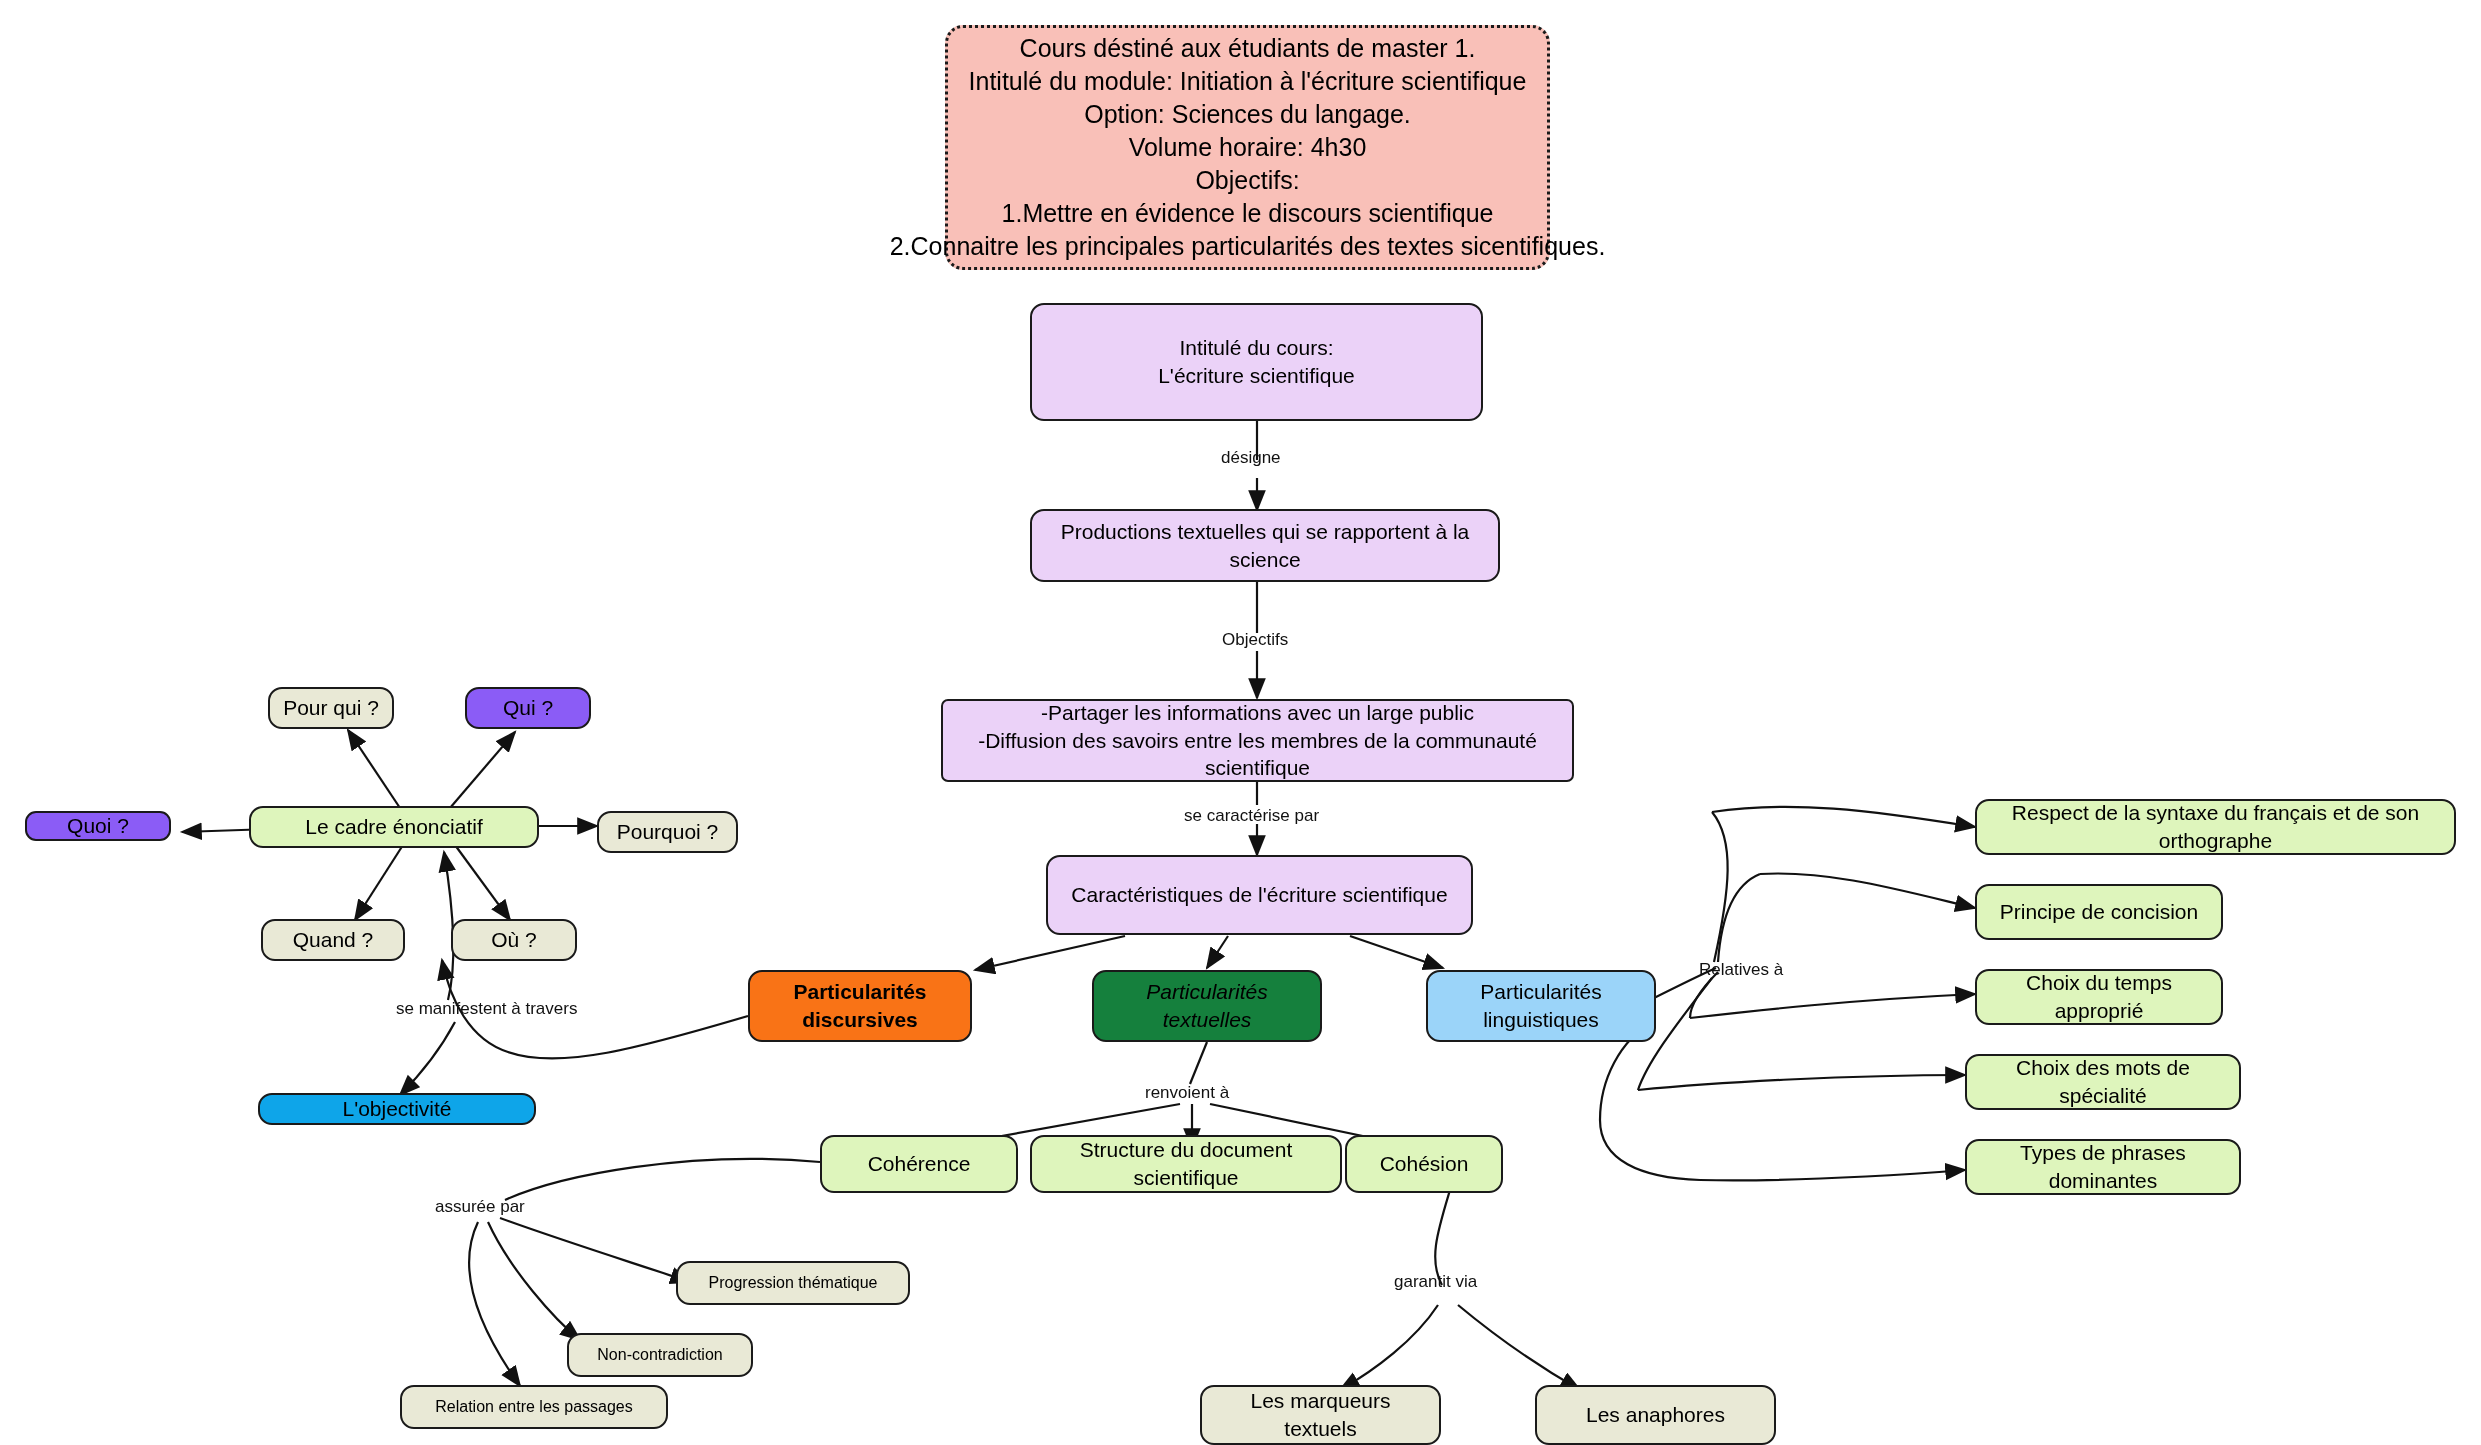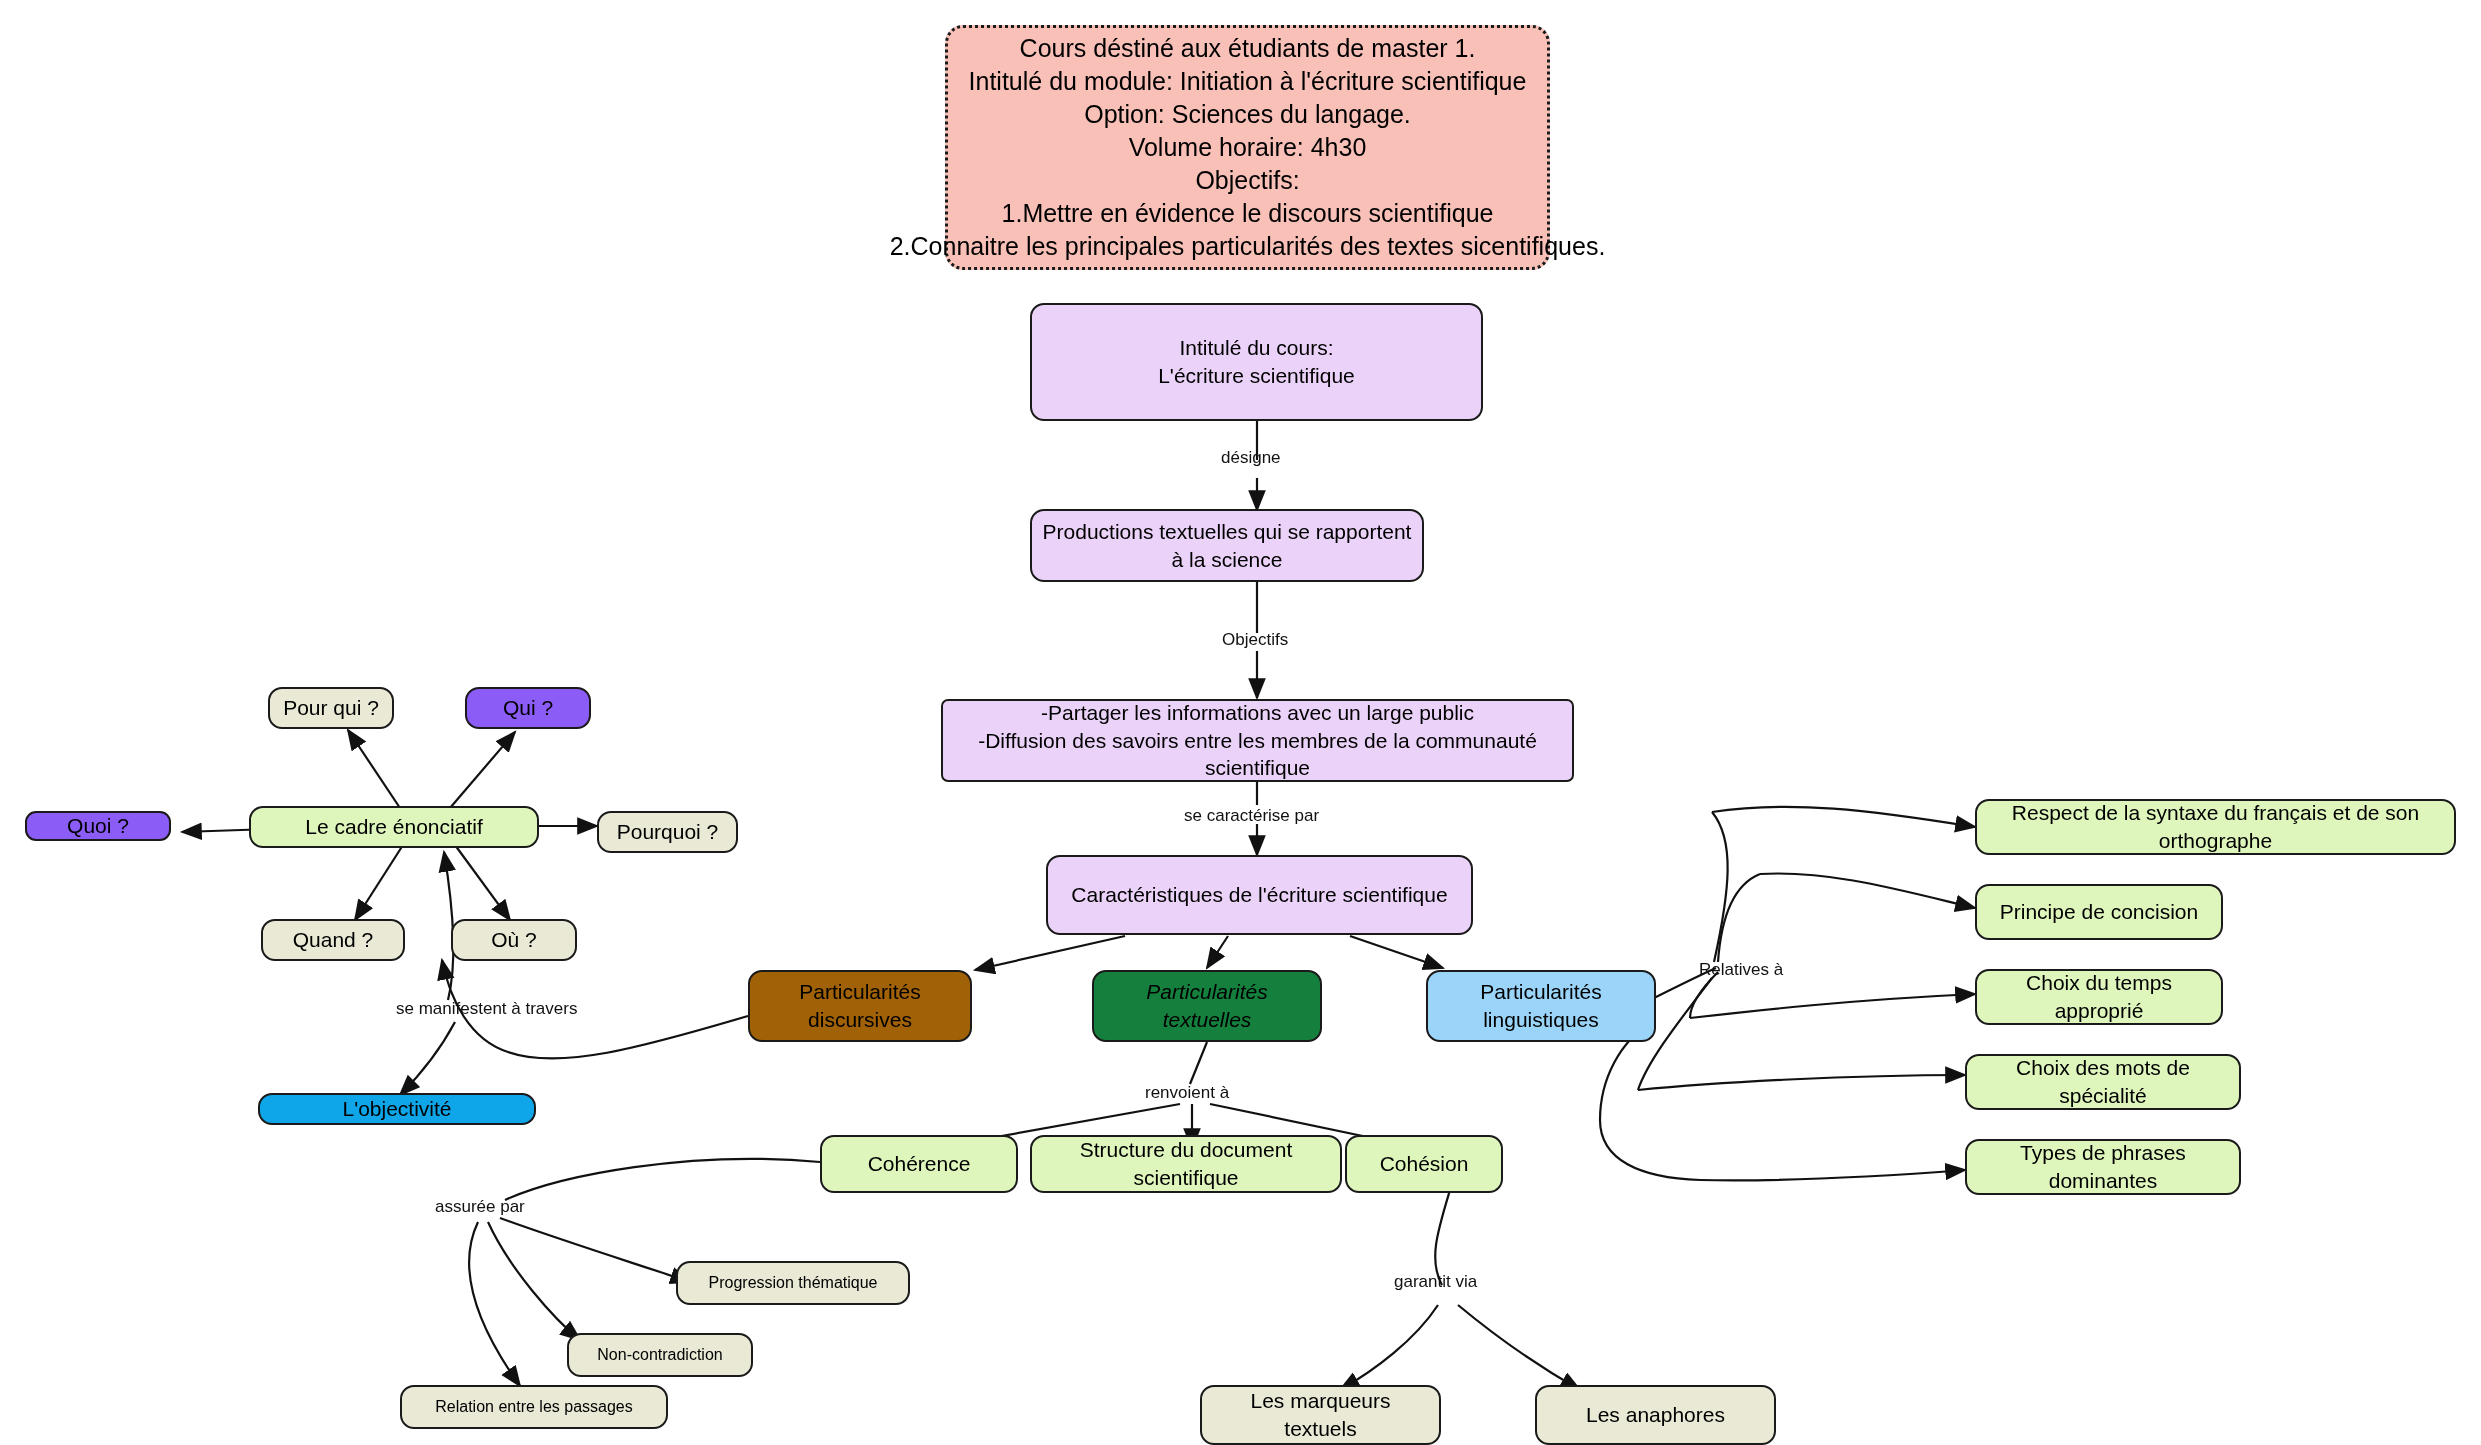--- a/index.html
+++ b/index.html
@@ -141,34 +141,34 @@
     <span class="title-line">Objectifs:</span>
     <span class="title-line">1.Mettre en évidence le discours scientifique</span>
     <span class="title-line">2.Connaitre les principales particularités des textes sicentifiques.</span>
   </div>
 
   <div class="node fz-21" style="left:1030px; top:303px; width:453px; height:118px; background:#EBD2F8; flex-direction:column;">
     <span>Intitulé du cours:</span>
     <span>L'écriture scientifique</span>
   </div>
 
-  <div class="node fz-21" style="left:1030px; top:509px; width:394px; height:73px; background:#EBD2F8;">
+  <div class="node fz-21" style="left:1030px; top:509px; width:470px; height:73px; background:#EBD2F8;">
     <span>Productions textuelles qui se rapportent à la science</span>
   </div>
 
   <div class="node fz-21" style="left:941px; top:699px; width:633px; height:83px; background:#EBD2F8; flex-direction:column;border-radius:7px;">
     <span>-Partager les informations avec un large public</span>
     <span>-Diffusion  des savoirs entre les membres de la communauté scientifique</span>
   </div>
 
   <div class="node fz-21" style="left:1046px; top:855px; width:427px; height:80px; background:#EBD2F8;">
     <span>Caractéristiques de l'écriture scientifique</span>
   </div>
 
-  <div class="node fz-21" style="left:748px; top:970px; width:224px; height:72px; background:#a16207;">
+  <div class="node fz-21" style="left:748px; top:970px; width:224px; height:72px; background:#f97316;font-weight:bold;">
     <span>Particularités discursives</span>
   </div>
 
   <div class="node fz-21" style="left:1092px; top:970px; width:230px; height:72px; background:#15803d;font-style:italic;">
     <span>Particularités textuelles</span>
   </div>
 
   <div class="node fz-21" style="left:1426px; top:970px; width:230px; height:72px; background:#9BD4F9;">
     <span>Particularités linguistiques</span>
   </div>

